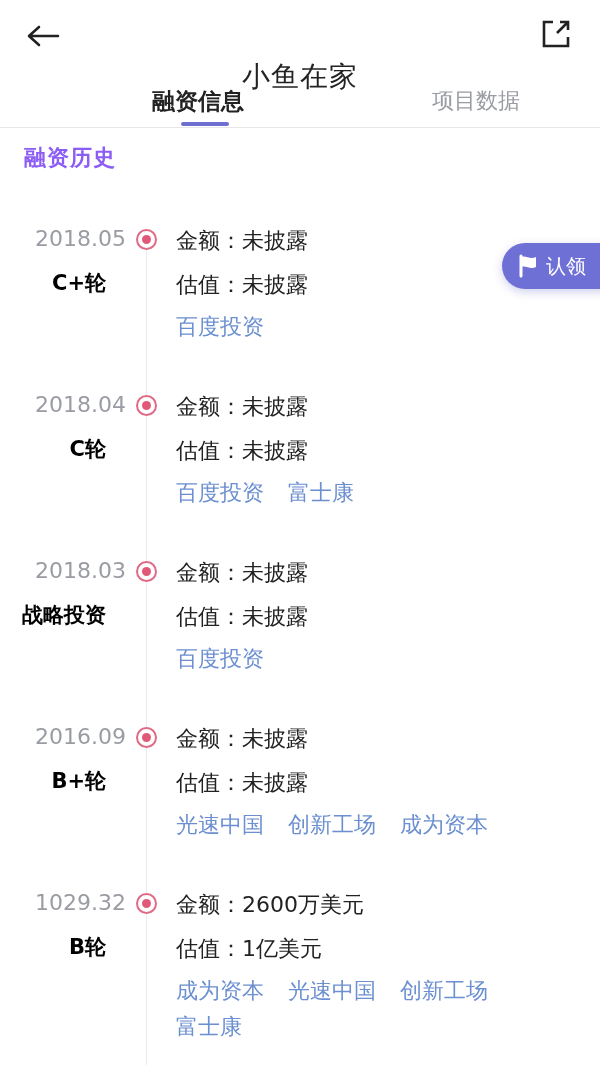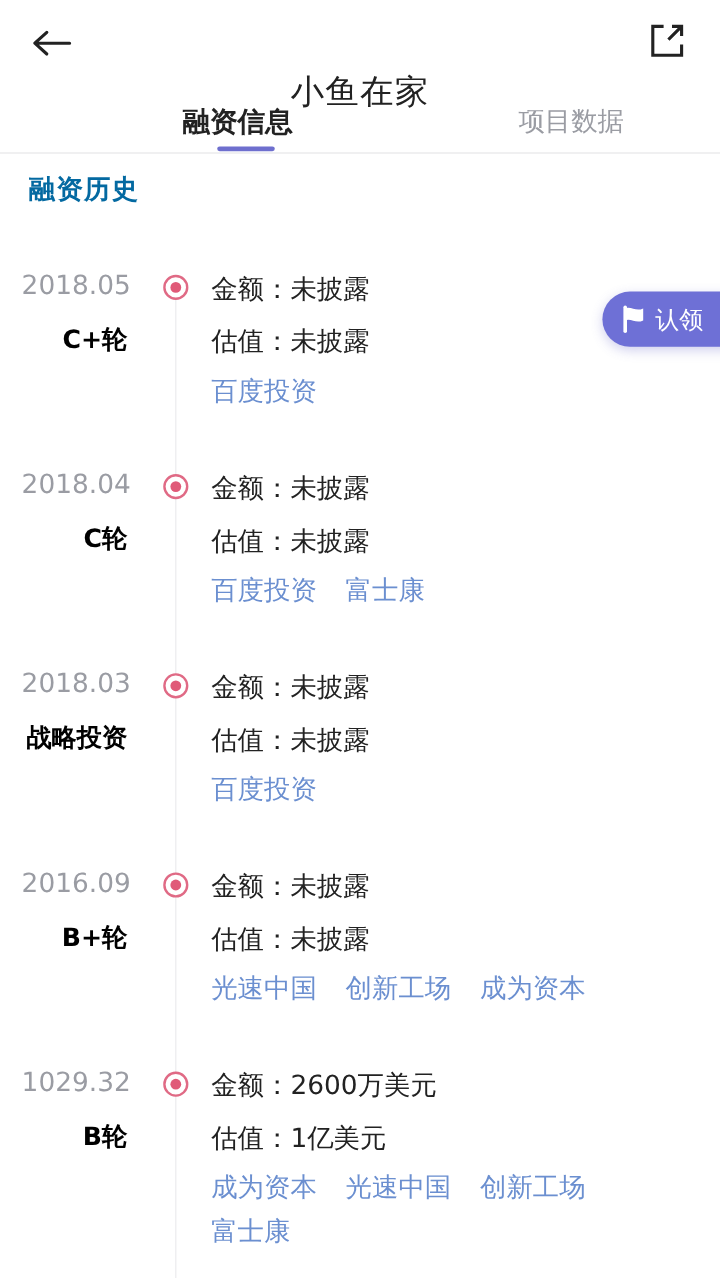--- a/index.html
+++ b/index.html
@@ -9,26 +9,26 @@
   .navbar { position: absolute; top: 0; left: 0; width: 600px; height: 72px; }
   .back-btn { position: absolute; left: 26px; top: 18px; width: 40px; height: 36px; display: flex; align-items: center; cursor: pointer; }
   .nav-title { position: absolute; left: 0; right: 0; top: 18px; text-align: center; font-size: 28px; color: #222; letter-spacing: 1px; margin-top: 40px; }
   .share-btn { position: absolute; right: 26px; top: 18px; width: 34px; height: 34px; cursor: pointer; }
 
   .tabs { position: absolute; top: 80px; left: 0; width: 600px; height: 48px; border-bottom: 1px solid #e6e6e8; }
   .tab { position: absolute; top: 6px; font-size: 22px; color: #9a9ca3; cursor: pointer; }
   .tab.active { color: #222; font-weight: bold; font-size: 23px; }
   .tab-underline { position: absolute; top: 42px; width: 48px; height: 4px; background: #6e6fce; border-radius: 2px; }
 
-  .section-title { position: absolute; top: 143px; left: 24px; font-size: 22px; font-weight: bold; color: #0369a1; letter-spacing: 1px; }
+  .section-title { position: absolute; top: 143px; left: 24px; font-size: 22px; font-weight: bold; color: #8b5cf6; letter-spacing: 1px; }
 
   .timeline-line { position: absolute; left: 146px; top: 250px; width: 1px; height: 815px; background: #ececee; }
 
   .round { position: absolute; left: 0; width: 600px; }
-  .round-date { position: absolute; right: 491px; top: 0; font-size: 22px; color: #9a9ca3; white-space: nowrap; }
+  .round-date { position: absolute; right: 474px; top: 0; font-size: 22px; color: #9a9ca3; white-space: nowrap; }
   .round-stage { position: absolute; right: 494px; top: 43px; font-size: 21px; font-weight: bold; color: #000000; white-space: nowrap; }
   .dot { position: absolute; left: 136px; top: 3px; width: 21px; height: 21px; border-radius: 50%; border: 2px solid #e06a85; background: #fff; }
   .dot::after { content: ""; position: absolute; left: 4px; top: 4px; width: 9px; height: 9px; border-radius: 50%; background: #e05a78; }
   .line-row { position: absolute; left: 176px; font-size: 22px; color: #222; white-space: nowrap; }
   .investors { position: absolute; left: 176px; top: 86px; width: 380px; display: flex; flex-wrap: wrap; row-gap: 6px; }
   .investor { font-size: 22px; color: #6b8fd0; margin-right: 24px; line-height: 30px; cursor: pointer; }
 
   .claim-btn { position: absolute; left: 502px; top: 243px; width: 110px; height: 46px; background: #6e70d6; border-radius: 23px 0 0 23px; box-shadow: 0 3px 10px rgba(100,100,200,0.3); display: flex; align-items: center; padding-left: 16px; cursor: pointer; }
   .claim-label { color: #fff; font-size: 20px; margin-left: 8px; }
 </style>

